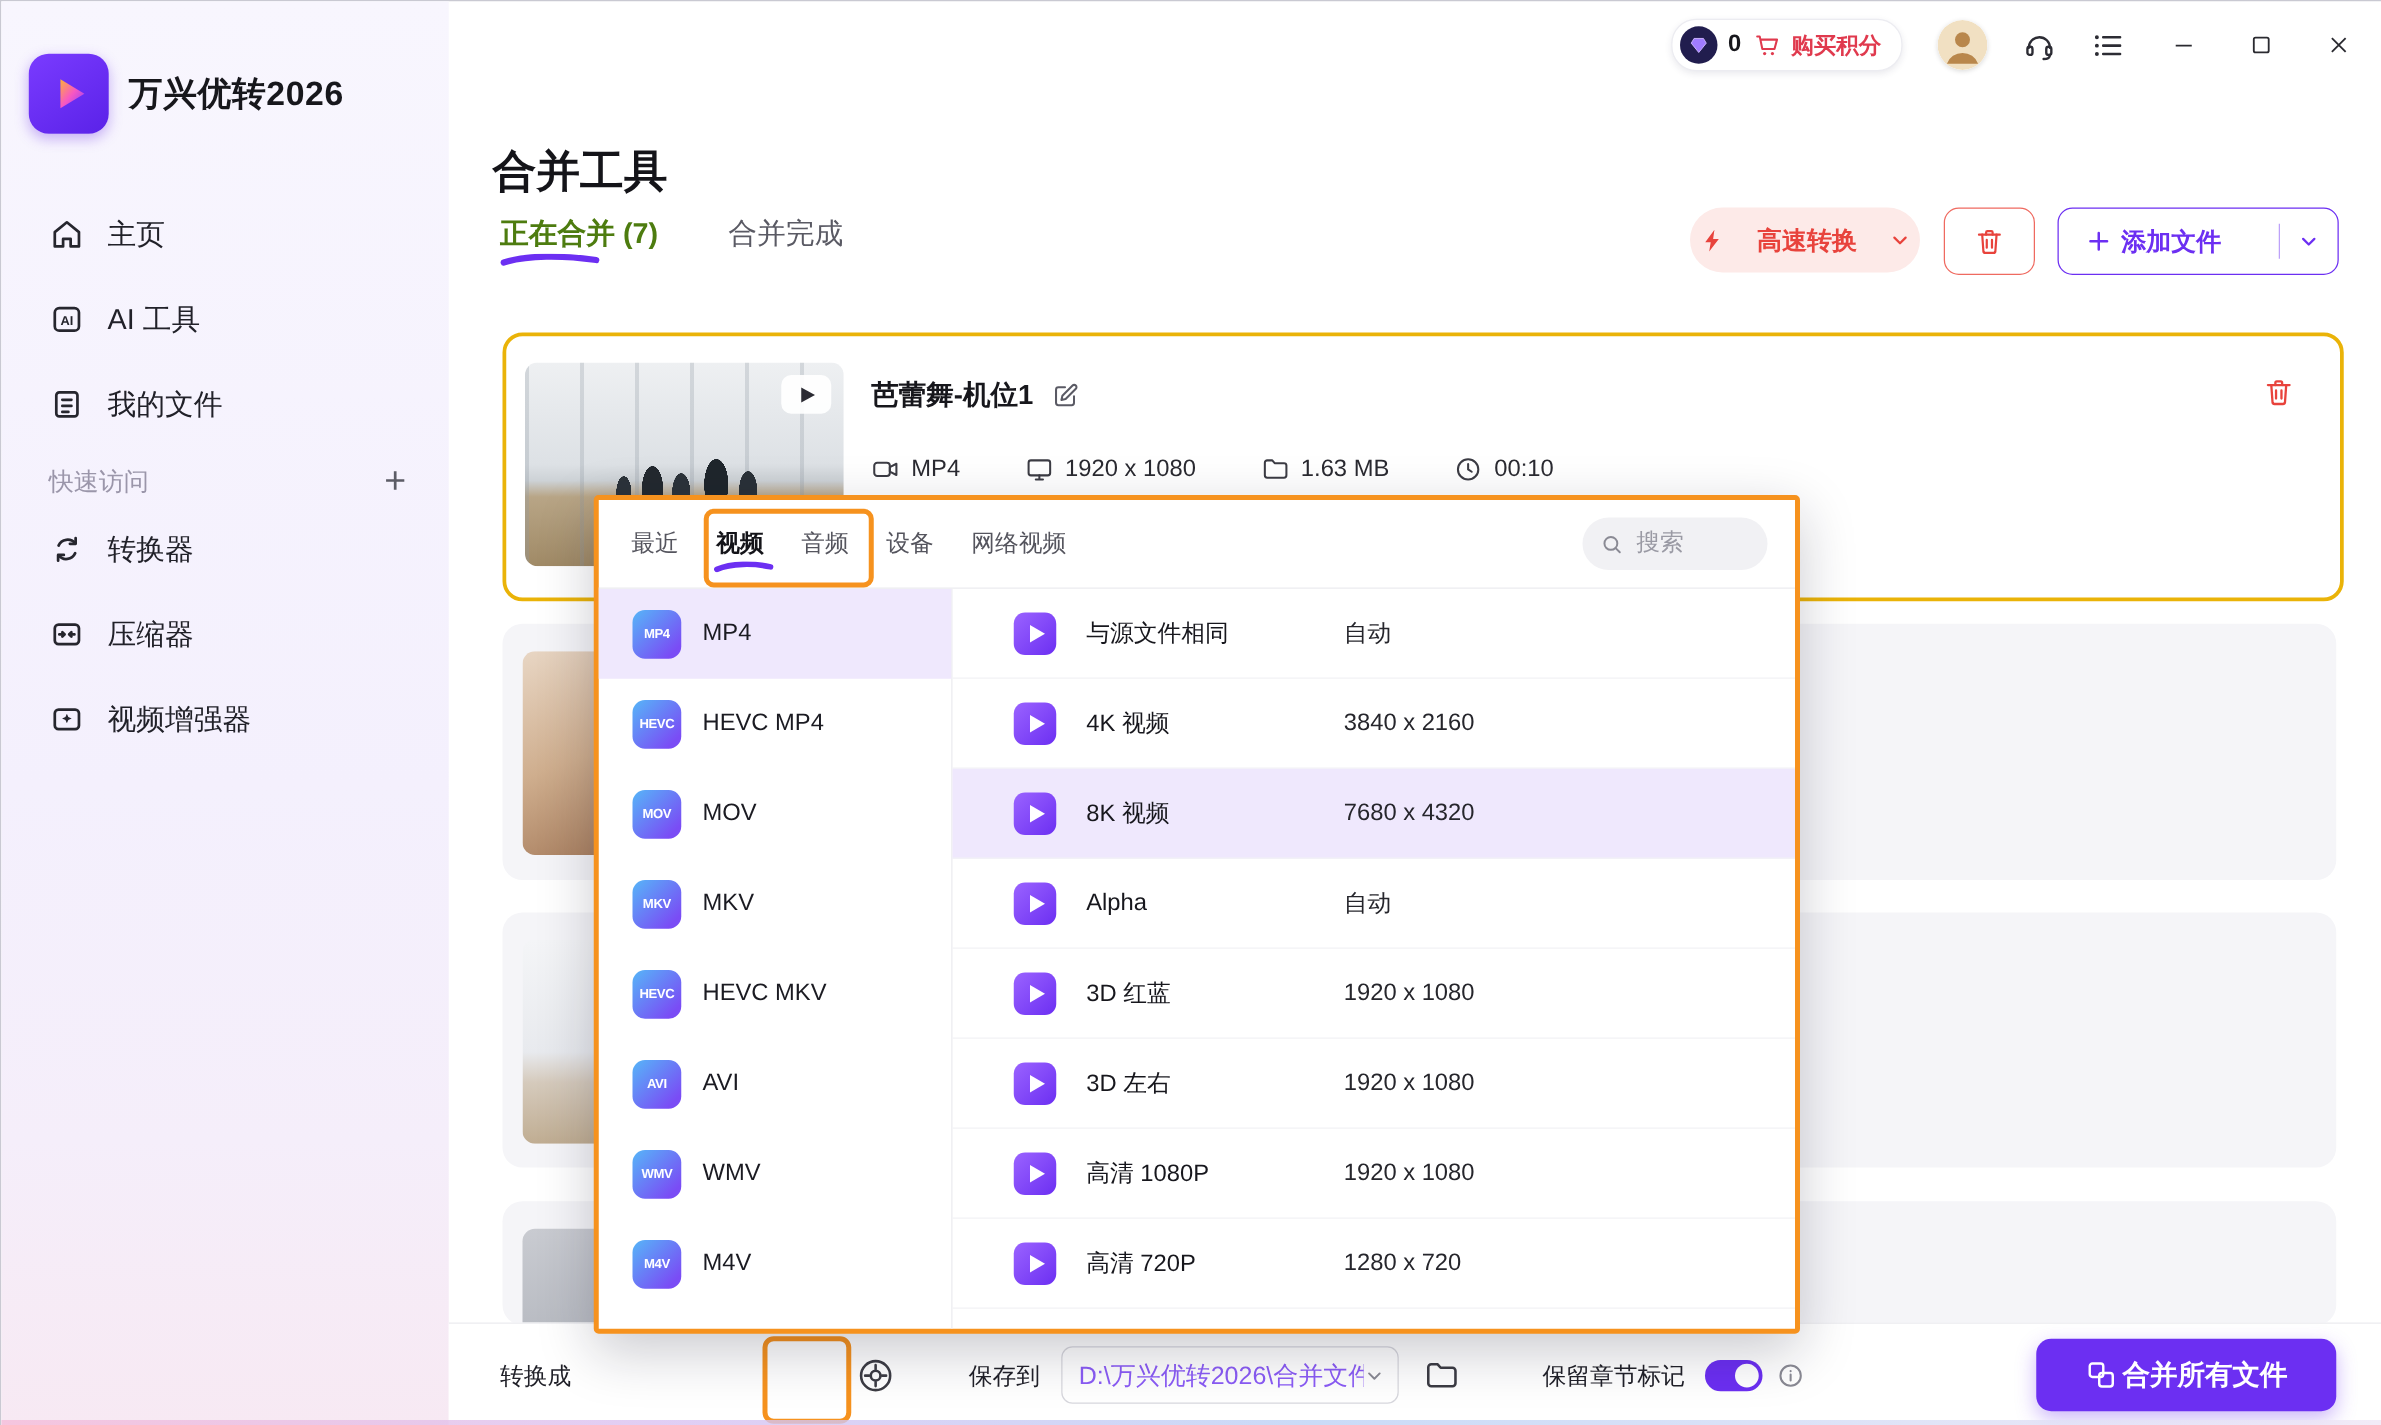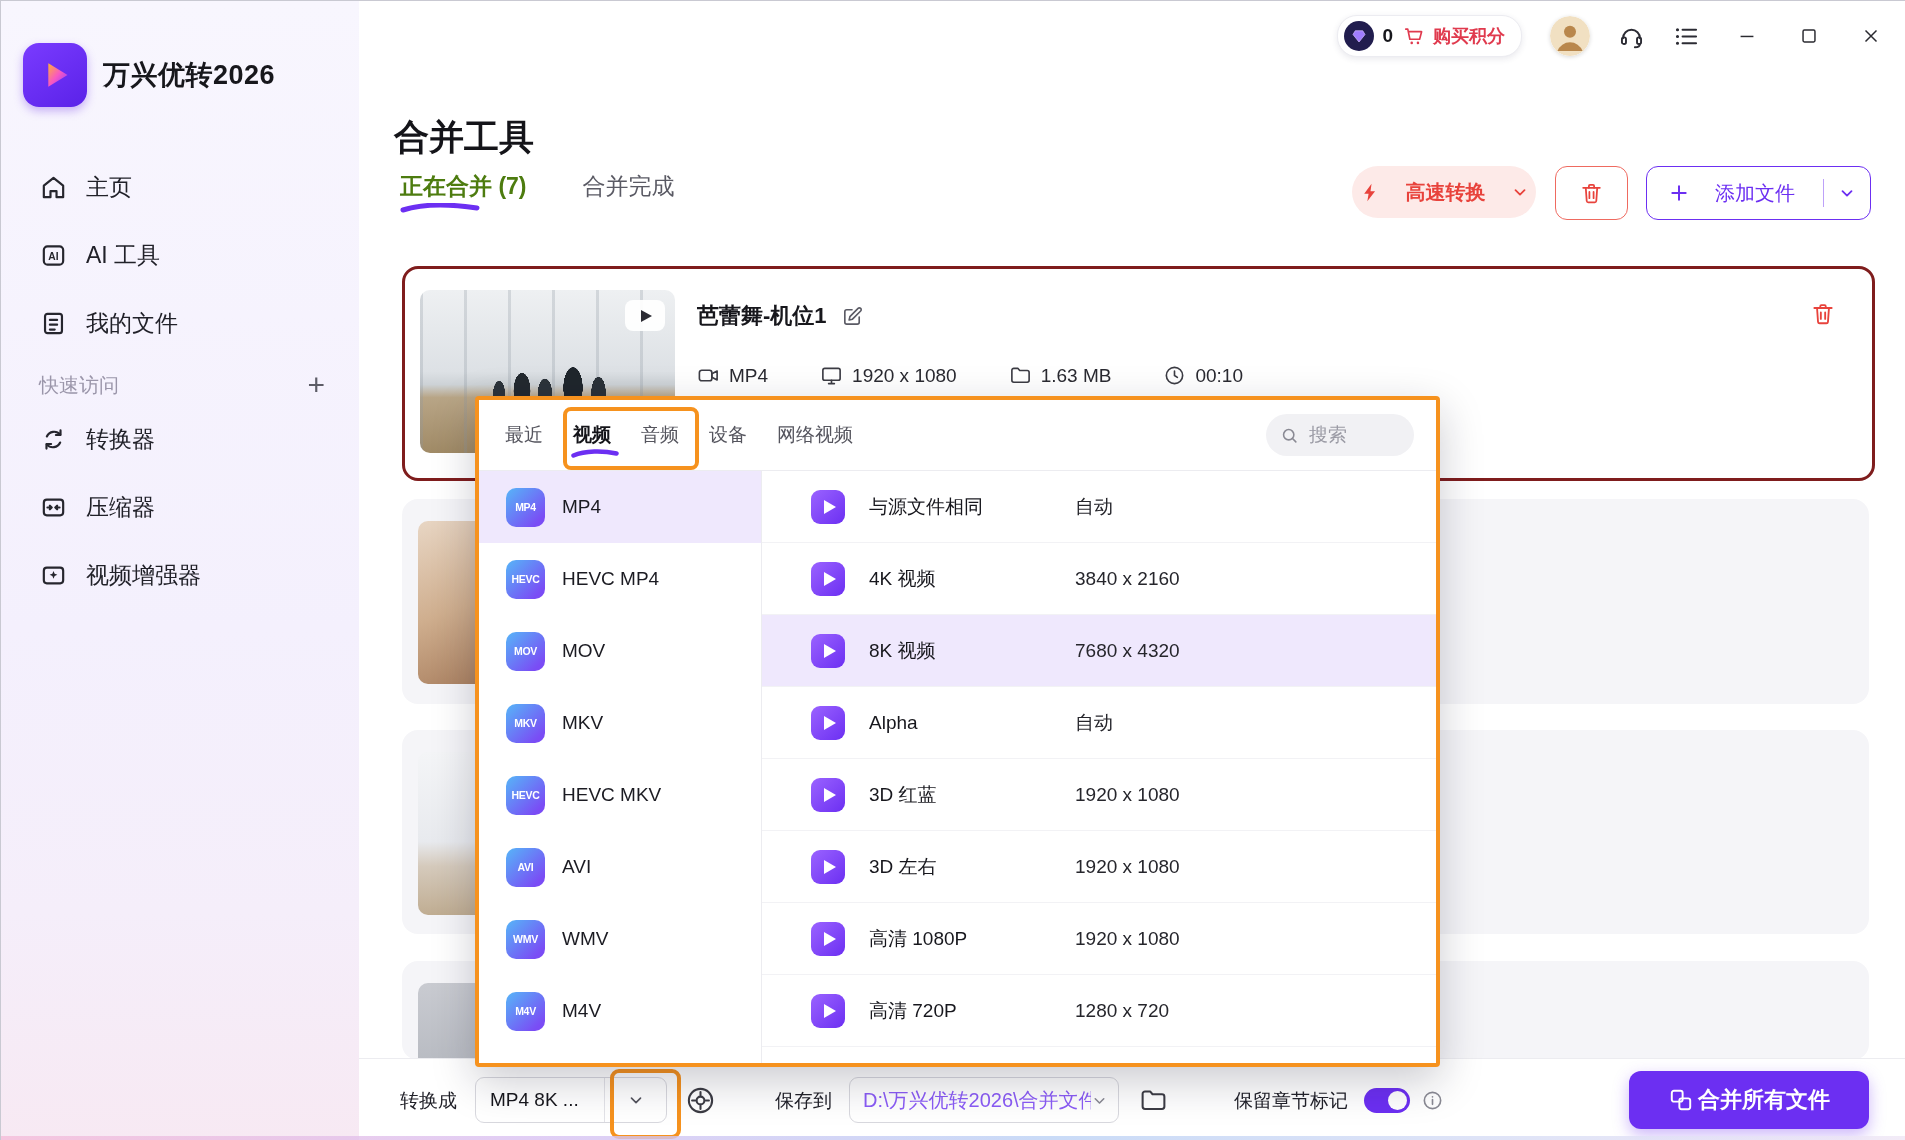--- a/index.html
+++ b/index.html
@@ -40,27 +40,27 @@
   .tabs-row{position:absolute;left:399px;top:170px;display:flex;gap:56px;z-index:5}
   .tab{font-size:23px;color:#5a5a64}
   .tab.active{font-weight:700;color:#4d7c0f;position:relative}
   .tab-swoosh{position:absolute;left:0;top:32px}
   .btn-highspeed{position:absolute;left:1351px;top:165px;width:184px;height:52px;border-radius:26px;background:#fdeae8;display:flex;align-items:center;justify-content:center;gap:25px;z-index:5}
   .btn-highspeed .lbl{font-size:20px;font-weight:700;color:#e8433c}
   .btn-trash-top{position:absolute;left:1554px;top:165px;width:71px;height:52px;border:1.5px solid #ef6a60;border-radius:12px;background:#fff;display:flex;align-items:center;justify-content:center;z-index:5}
   .btn-trash-top svg{width:25px;height:25px}
   .btn-add{position:absolute;left:1645px;top:165px;width:223px;height:52px;border:1.5px solid #6c2ff2;border-radius:12px;background:#fff;display:flex;align-items:center;z-index:5}
   .btn-add .plus{margin-left:22px}
-  .btn-add .lbl{font-size:20px;font-weight:400;color:#6c2ff2;margin-left:26px}
+  .btn-add .lbl{font-size:20px;font-weight:700;color:#6c2ff2;margin-left:8px}
   .btn-add .vdiv{width:1.5px;height:28px;background:rgba(108,47,242,.45);margin-left:auto}
   .btn-add .chev{width:46px;display:flex;justify-content:center}
 
   
   .file-card{position:absolute;left:401px;width:1467px;border-radius:16px}
-  .card-active{top:265px;height:209px;background:#fff;border:3px solid #7f1d1d;z-index:2}
+  .card-active{top:265px;height:209px;background:#fff;border:3px solid #eab308;z-index:2}
   .card-bg{background:#f5f5f8;z-index:1}
   .card-2{top:498px;height:205px}
   .card-3{top:729px;height:204px}
   .card-4{top:960px;height:99px}
   .thumb{position:absolute;left:16px;top:22px;width:255px;height:163px;border-radius:10px;overflow:hidden}
   .card-active .thumb{left:15px;top:21px}
   .thumb.t1{background:
     radial-gradient(14px 30px at 40% 62%, #23292f 60%, transparent 61%),
     radial-gradient(12px 26px at 49% 64%, #2c333a 60%, transparent 61%),
     radial-gradient(16px 34px at 60% 60%, #1f262c 60%, transparent 61%),
@@ -516,29 +516,20 @@
           <span class="res-name" data-interactable="false">高清 720P</span>
           <span class="res-value" data-interactable="false">1280 x 720</span>
         </div>
       </div>
     </div>
   </div>
 
   <div class="bottom-bar" data-interactable="false">
     <span class="bb-label lbl-convert" data-interactable="false">转换成</span>
 
-    <div class="convert-select" data-interactable="true">
-      <span class="val" data-interactable="false">MP4 8K ...</span>
-      <span class="vdiv" data-interactable="false"></span>
-      <span class="chev" data-interactable="true">
-          <svg width="18" height="18" viewBox="0 0 24 24" fill="none" stroke="#55555e" stroke-width="2.2" stroke-linecap="round" stroke-linejoin="round">
-            <path d="M6 9.5l6 6 6-6"></path>
-          </svg>
-        </span>
-    </div>
     <div class="chev-highlight-box" data-interactable="false"></div>
 
     <span class="gear-btn" data-interactable="true">
         <svg viewBox="0 0 24 24" fill="none" stroke="#3c3c44" stroke-width="1.6" stroke-linecap="round">
           <circle cx="12" cy="12" r="9"></circle>
           <circle cx="12" cy="12" r="3"></circle>
           <path d="M12 5.5V8M12 16v2.5M5.5 12H8M16 12h2.5"></path>
         </svg>
       </span>
 

